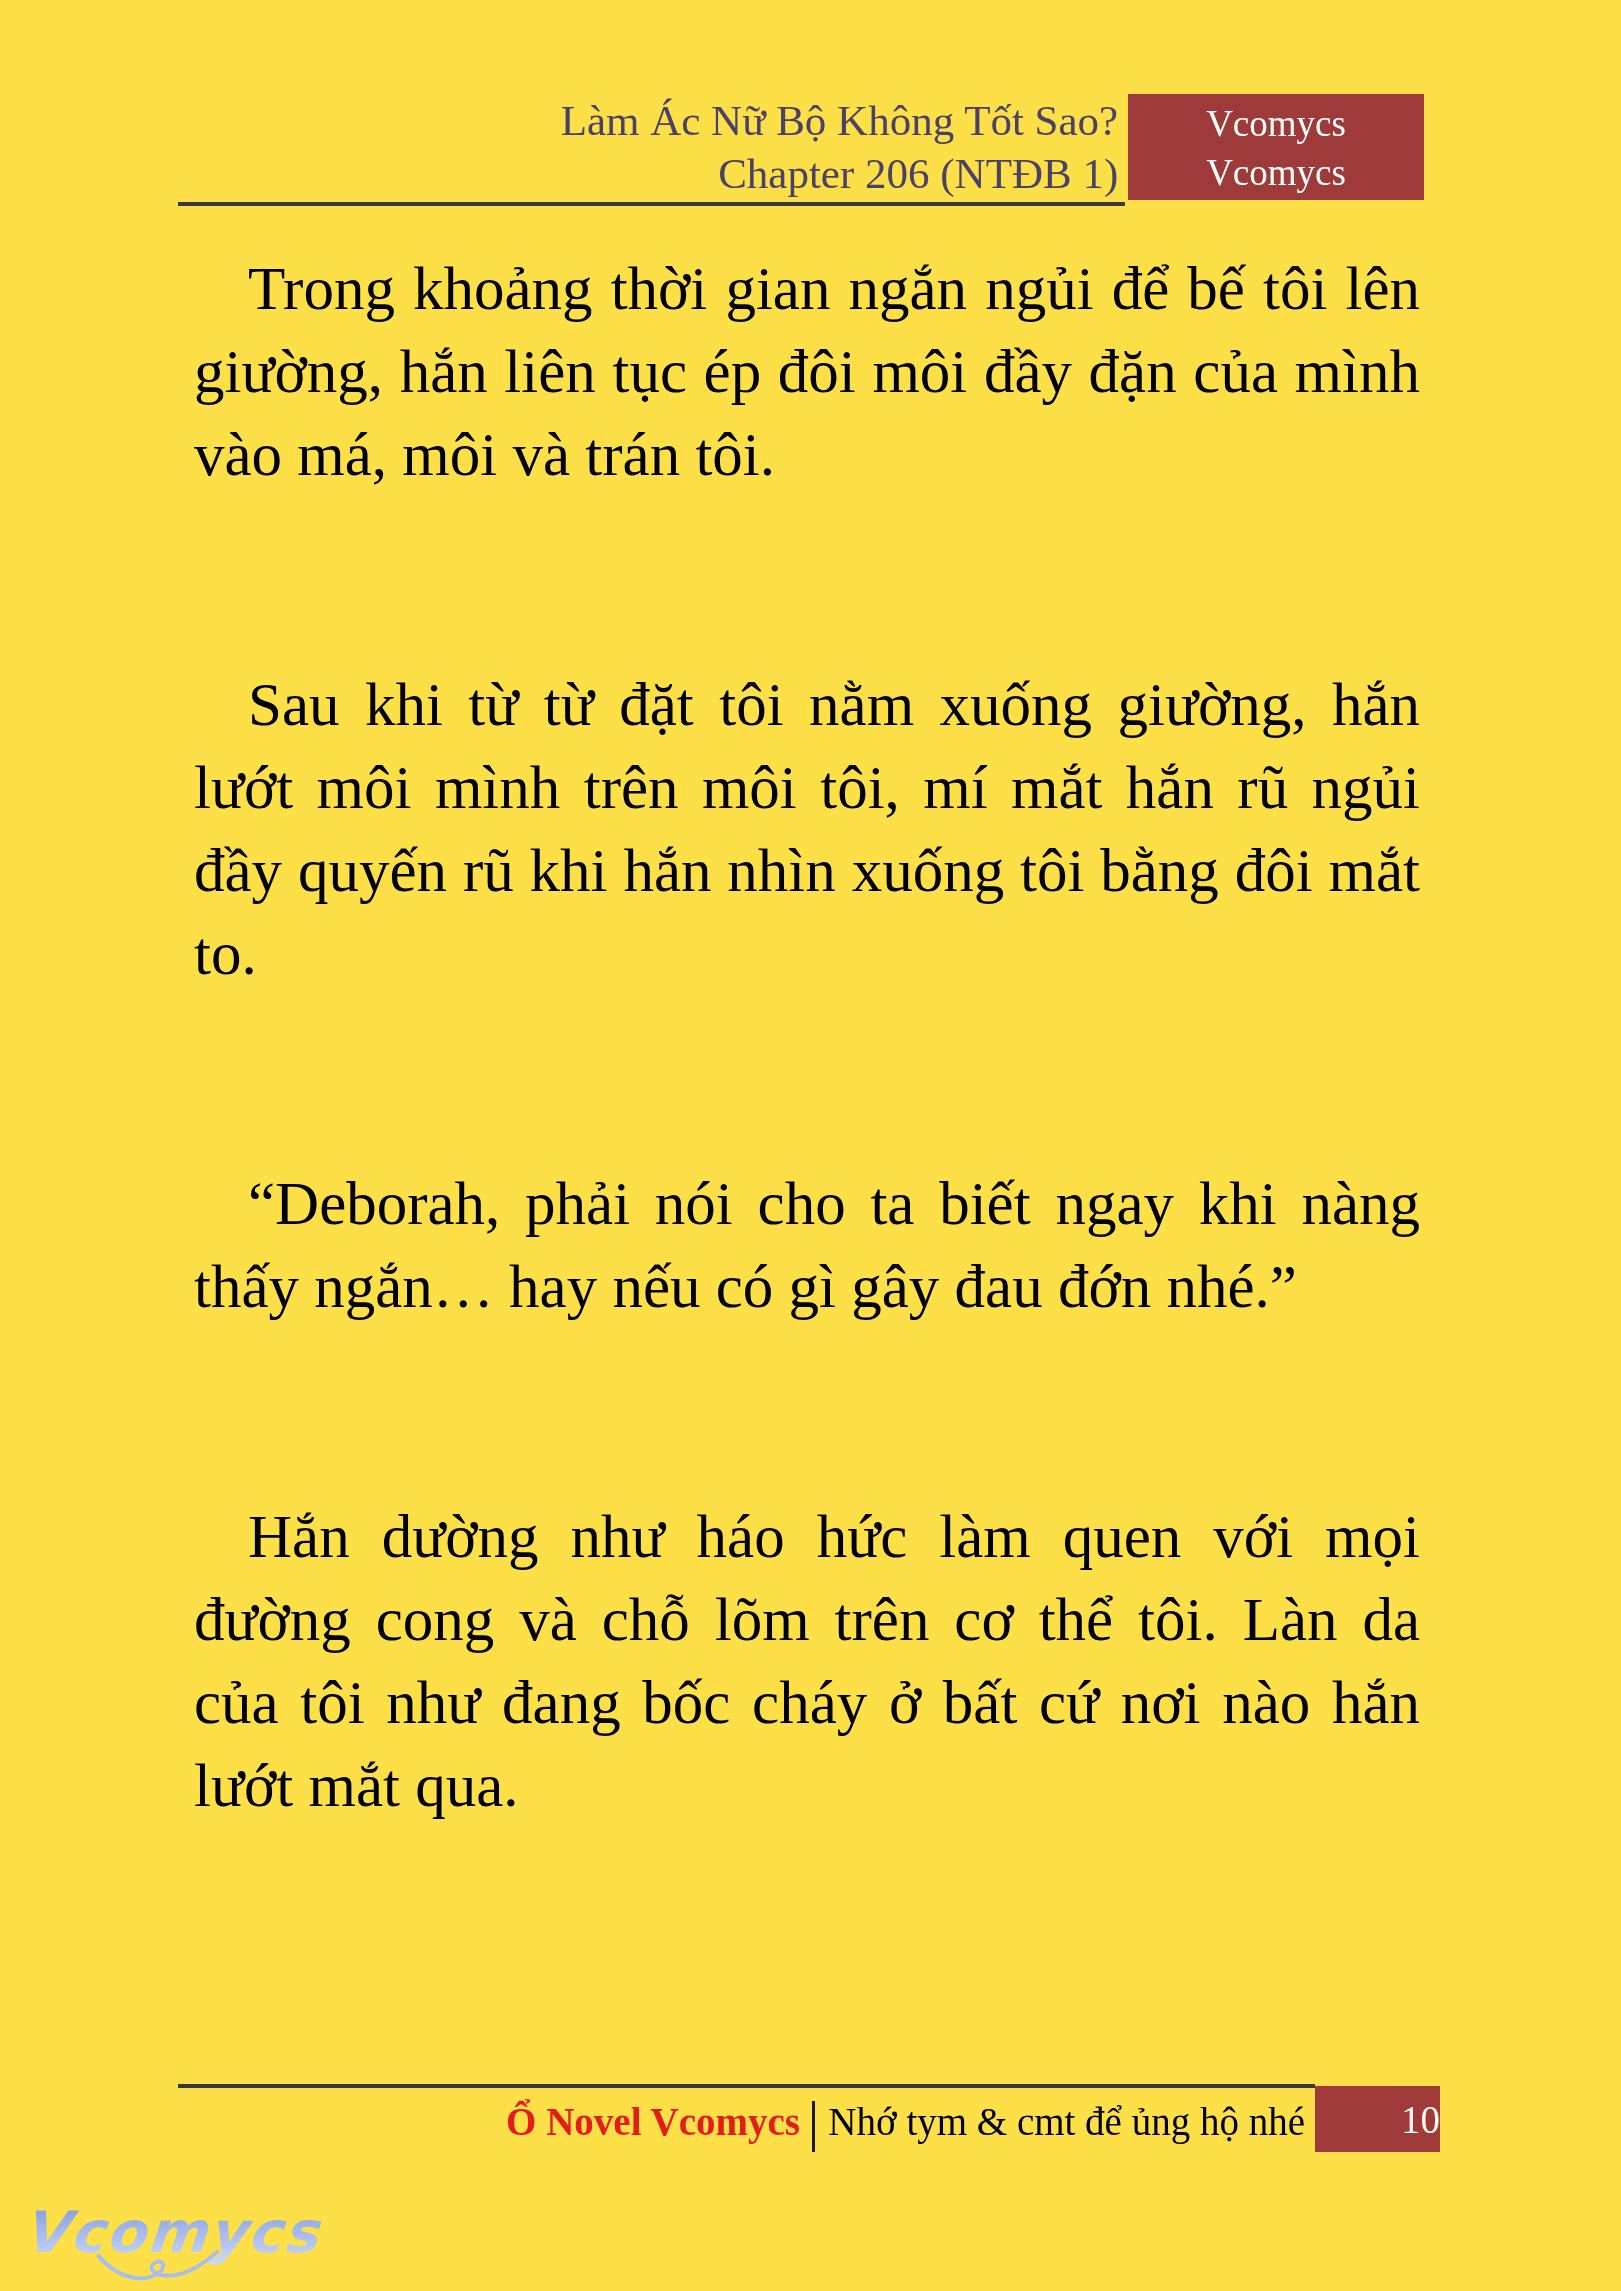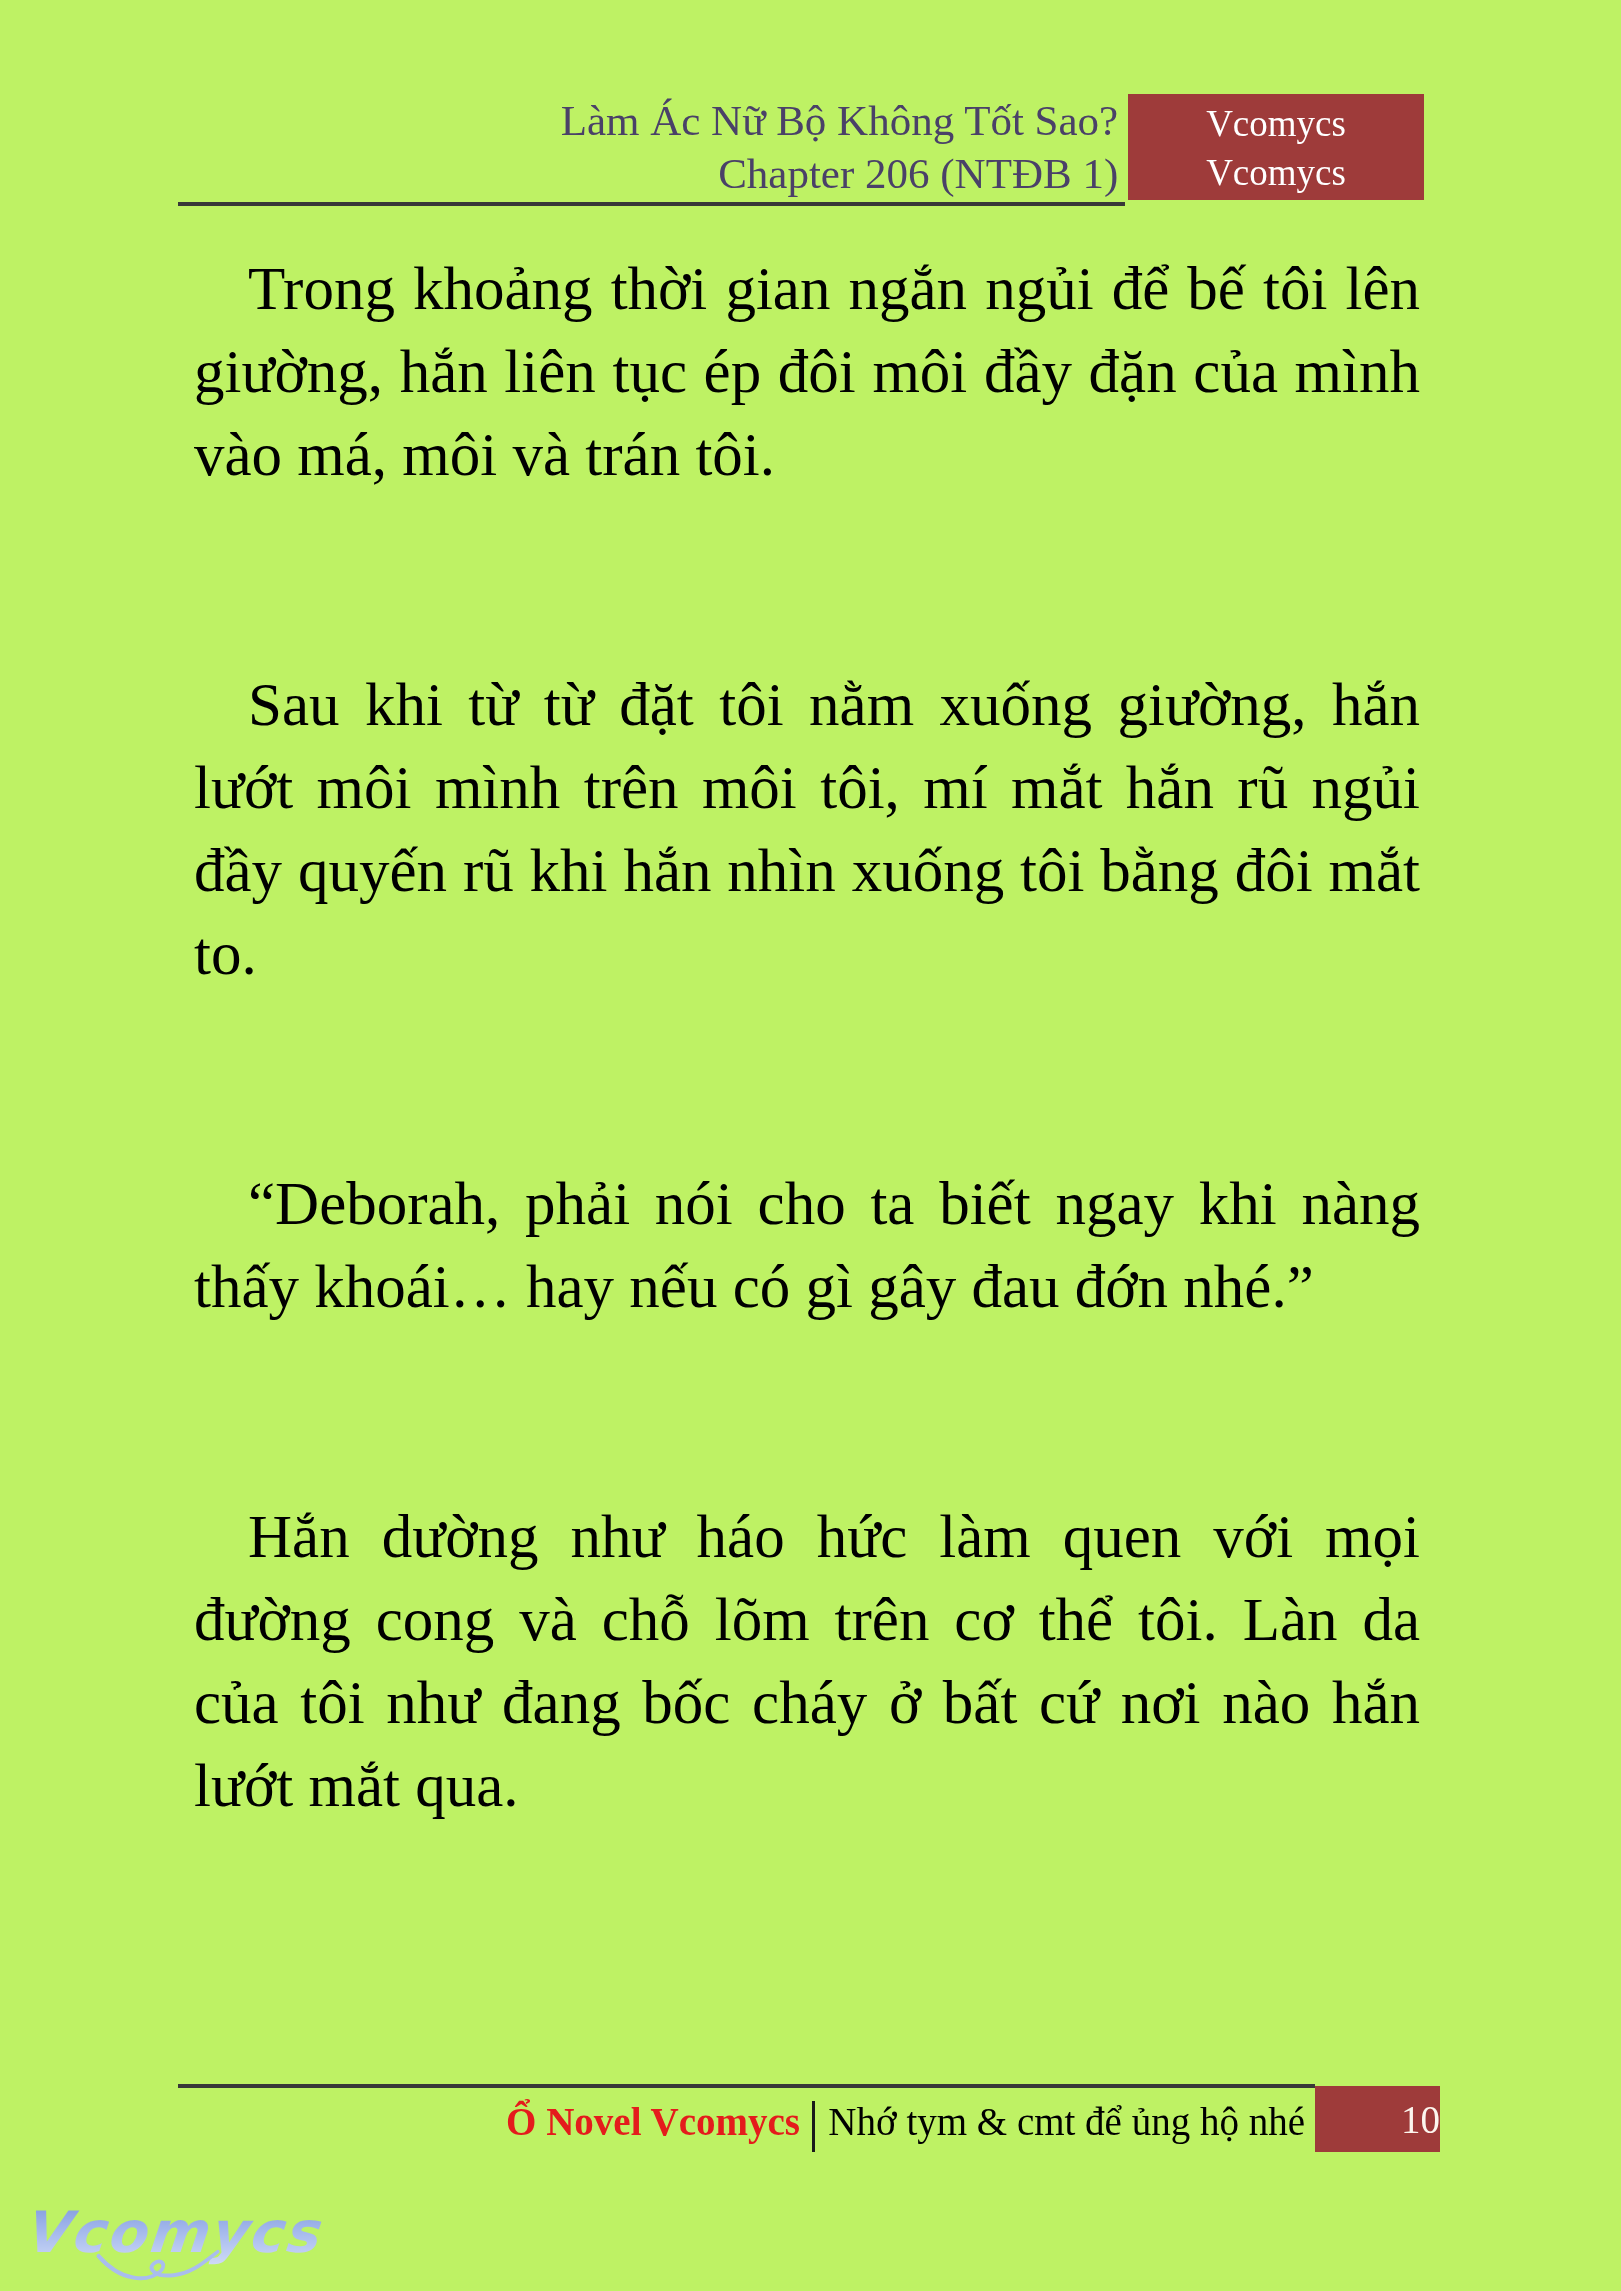--- a/index.html
+++ b/index.html
@@ -4,21 +4,21 @@
 <style>
   html, body { margin: 0; padding: 0; }
   body {
     width: 1621px; height: 2292px;
     background: #ffffff;
     font-family: "Liberation Serif", "DejaVu Serif", serif;
   }
   .page {
     position: relative;
     width: 1621px; height: 2292px;
-    background: #bef264;
+    background: #fde047;
     overflow: hidden;
   }
 
   
   .header {
     position: absolute;
     left: 198px; top: 94px;
     width: 1226px; height: 108px;
     display: flex;
     align-items: stretch;
@@ -140,21 +140,21 @@
       <div>Vcomycs</div>
       <div>Vcomycs</div>
     </div>
   </header>
 
   <div class="header-rule"></div>
 
   <main class="content">
     <p>Trong khoảng thời gian ngắn ngủi để bế tôi lên giường, hắn liên tục ép đôi môi đầy đặn của mình vào má, môi và trán tôi.</p>
     <p>Sau khi từ từ đặt tôi nằm xuống giường, hắn lướt môi mình trên môi tôi, mí mắt hắn rũ ngủi đầy quyến rũ khi hắn nhìn xuống tôi bằng đôi mắt to.</p>
-    <p>“Deborah, phải nói cho ta biết ngay khi nàng thấy khoái… hay nếu có gì gây đau đớn nhé.”</p>
+    <p>“Deborah, phải nói cho ta biết ngay khi nàng thấy ngắn… hay nếu có gì gây đau đớn nhé.”</p>
     <p>Hắn dường như háo hức làm quen với mọi đường cong và chỗ lõm trên cơ thể tôi. Làn da của tôi như đang bốc cháy ở bất cứ nơi nào hắn lướt mắt qua.</p>
   </main>
 
   <div class="footer-rule"></div>
 
   <footer class="footer">
     <span class="brand" style="color: rgb(228, 28, 28);">Ổ Novel Vcomycs</span><span class="sep"></span><span class="note">Nhớ tym &amp; cmt để ủng hộ nhé</span>
   </footer>
 
   <div class="page-number-box" style="background-color: rgb(158, 59, 58); color: rgb(252, 246, 238);">

